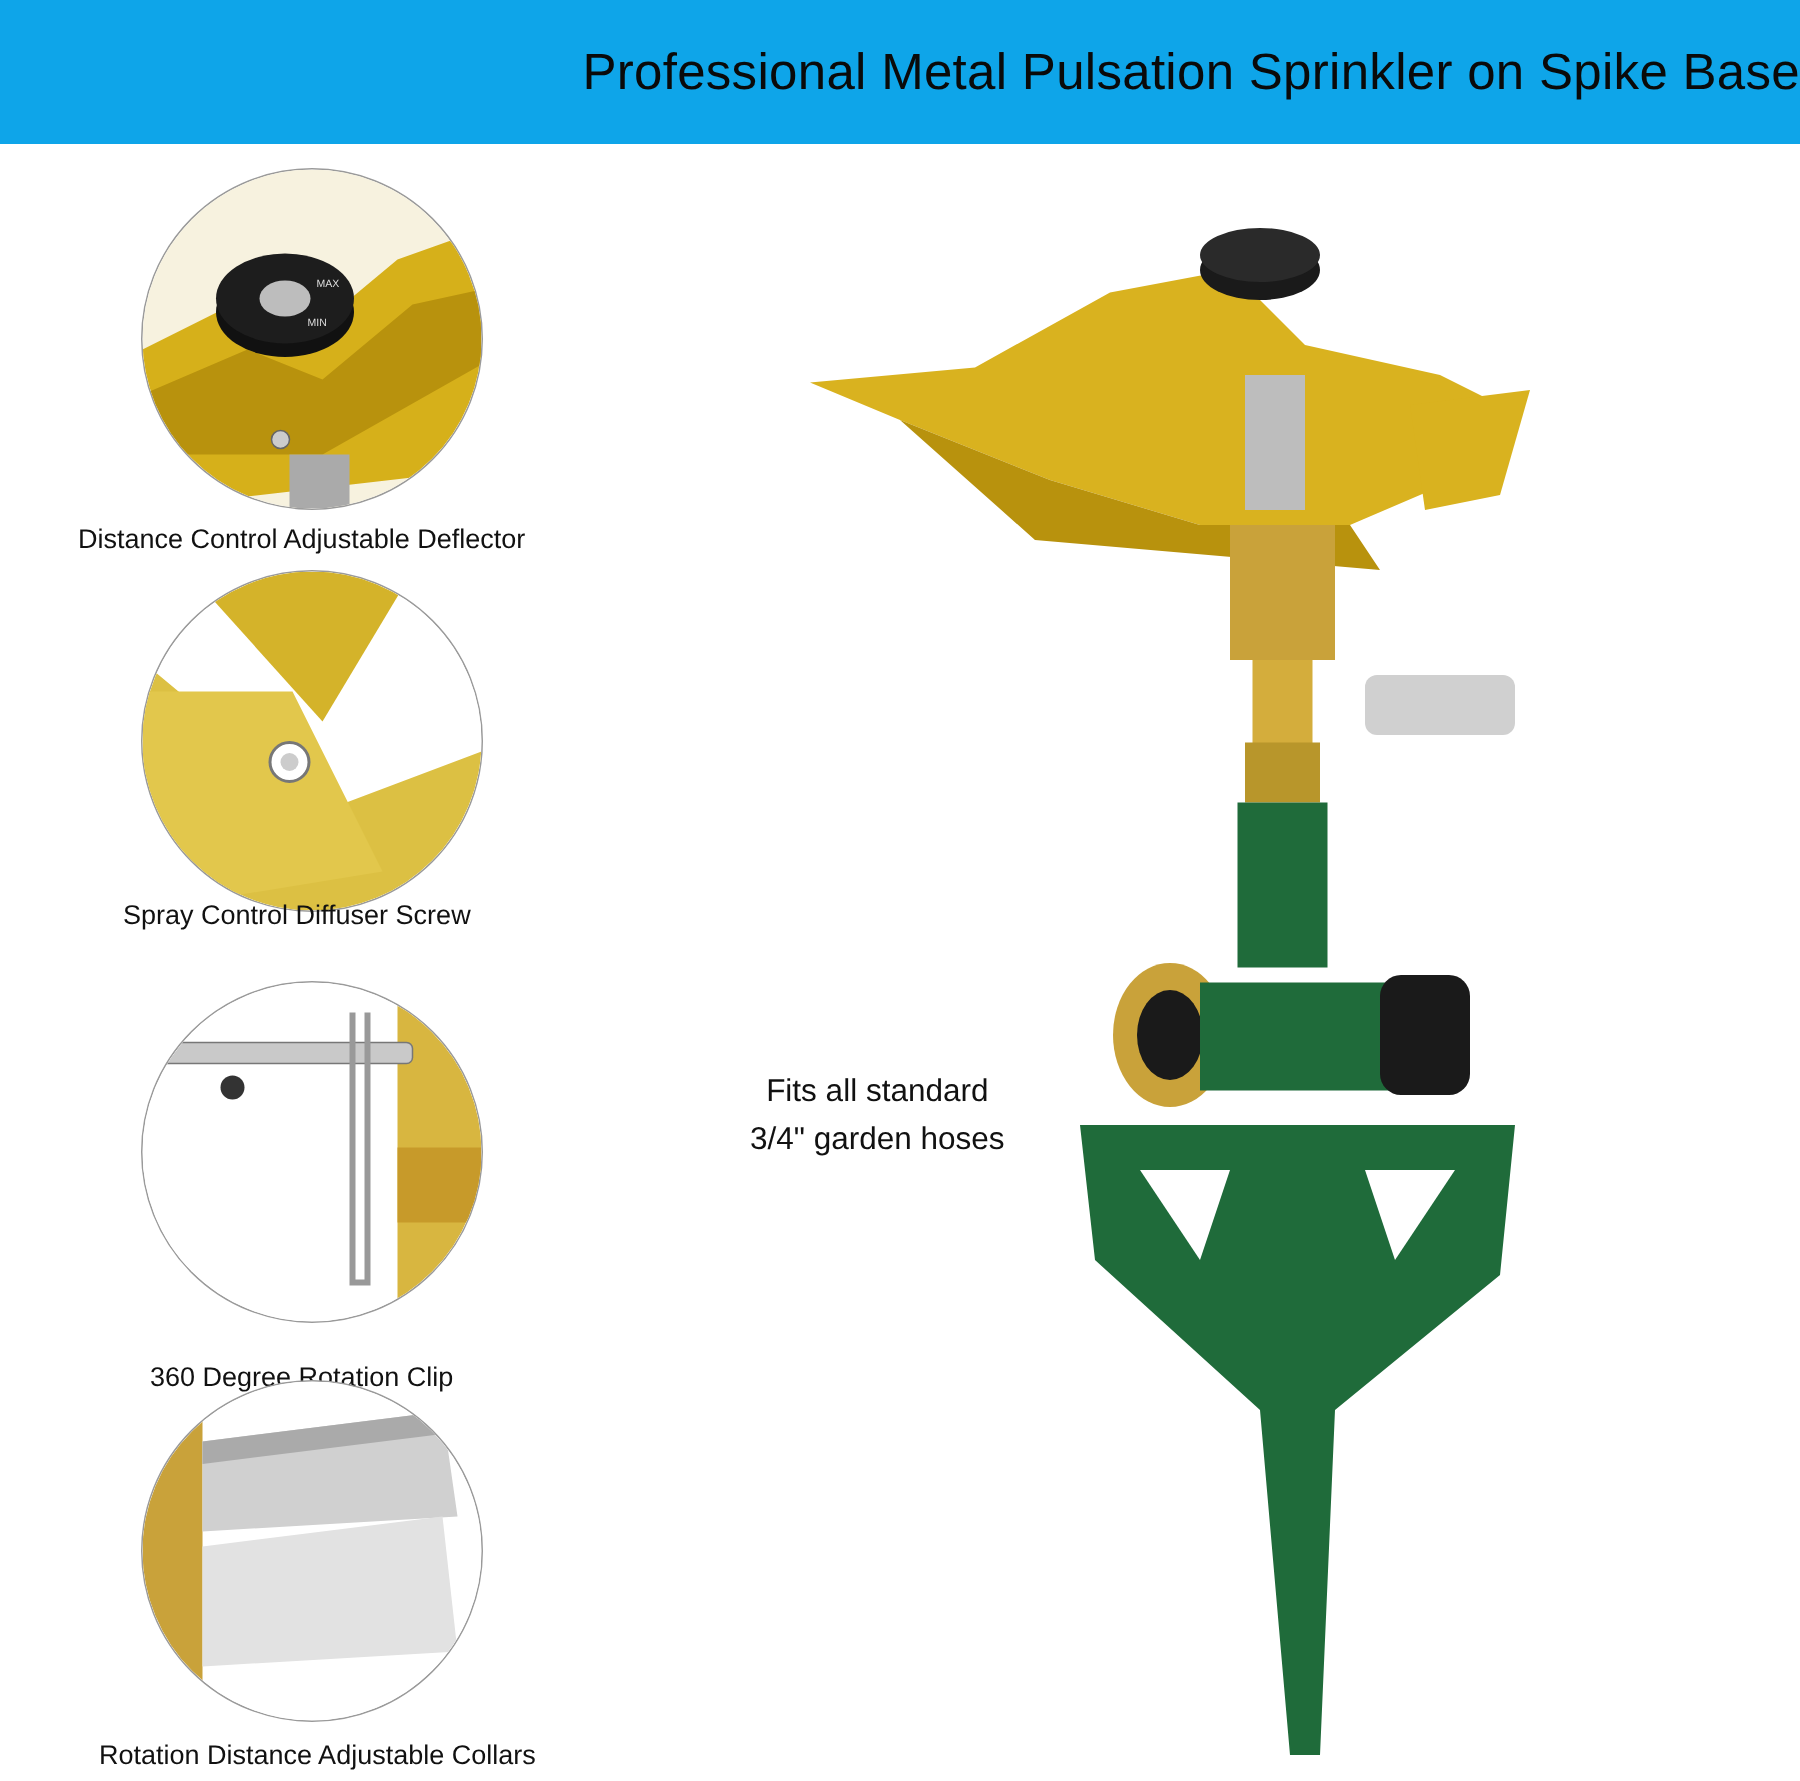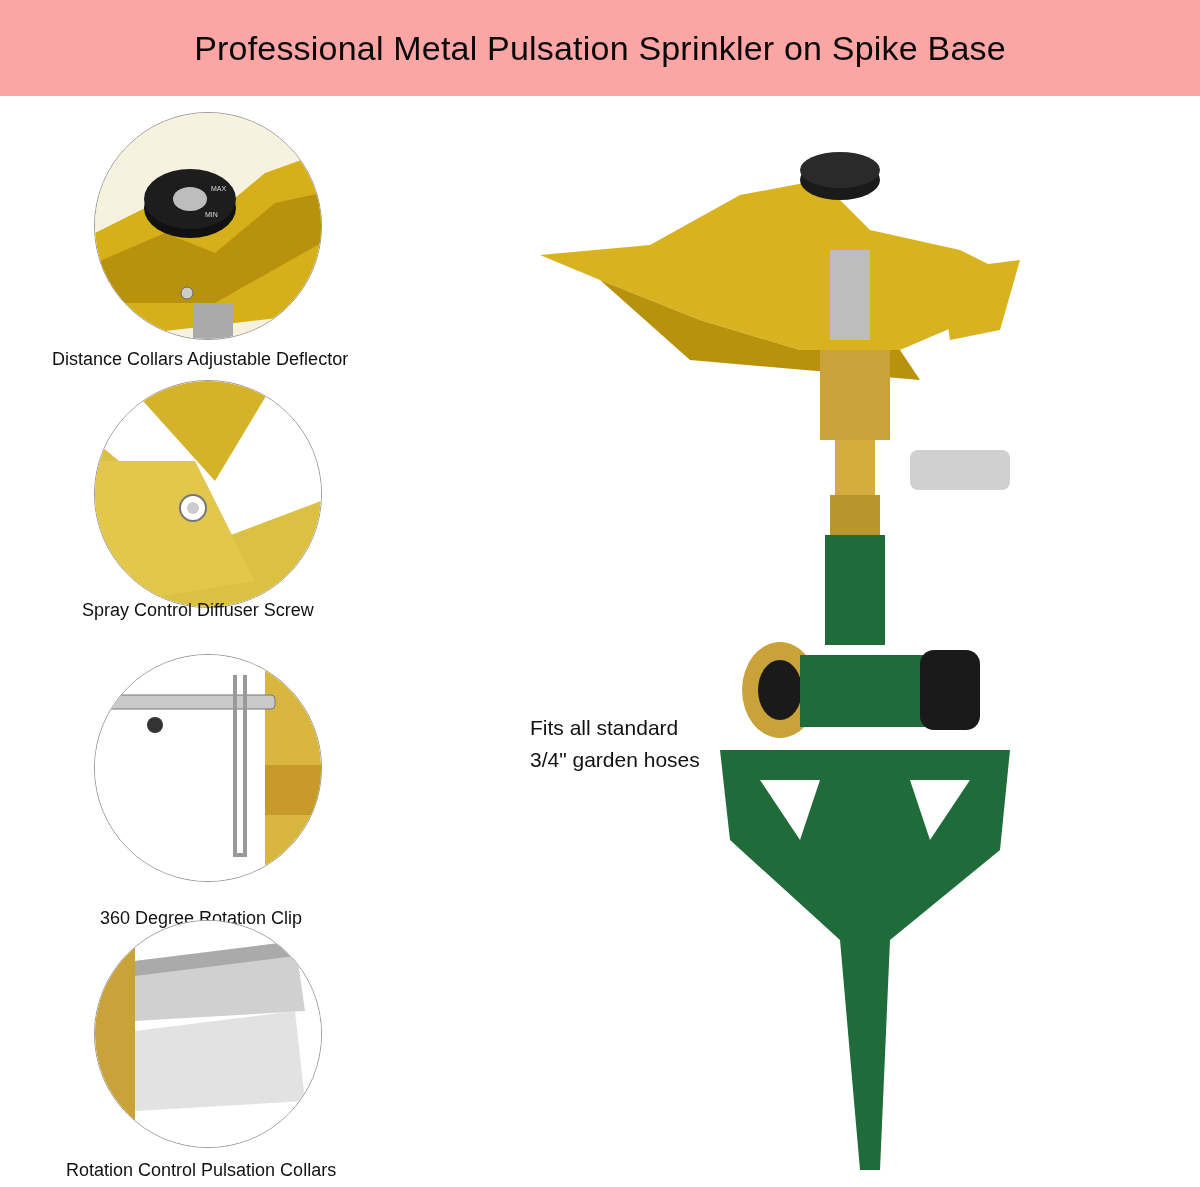--- a/index.html
+++ b/index.html
@@ -1,24 +1,24 @@
 <!DOCTYPE html>
 <html><head>
 <meta charset="utf-8">
 <style>
   html, body { margin: 0; padding: 0; }
   body { width: 1200px; height: 1187px; background: #ffffff; position: relative; overflow: hidden;
          font-family: "Liberation Sans", sans-serif; color: #111; }
-  .banner { position: absolute; left: 0; top: 0; width: 1200px; height: 96px; background: #fca5a5;
-            display: flex; align-items: center; justify-content: center; }
+  .banner { position: absolute; left: 0; top: 0; width: 1200px; height: 96px; background: #0ea5e9;
+            display: flex; align-items: center; justify-content: flex-end; }
   .banner h1 { margin: 0; font-size: 34px; font-weight: normal; letter-spacing: 0.2px; color: #0a0a0a; }
   .circle { position: absolute; left: 94px; width: 226px; height: 226px; border-radius: 50%;
             border: 1.5px solid #9a9a9a; overflow: hidden; background: #fff; }
   .caption { position: absolute; font-size: 18px; color: #111; white-space: nowrap; }
-  .fit-text { position: absolute; left: 530px; top: 712px; font-size: 21px; line-height: 32px; color: #111; }
+  .fit-text { position: absolute; left: 500px; top: 712px; font-size: 21px; line-height: 32px; color: #111; text-align: center; }
   .product { position: absolute; left: 540px; top: 150px; }
 </style>
 </head>
 <body>
 
 <div class="banner">
   <h1>Professional Metal Pulsation Sprinkler on Spike Base</h1>
 </div>
 
 <div class="circle" style="top:112px">
@@ -28,21 +28,21 @@
     <path d="M0 150 L70 120 L120 140 L180 90 L226 80 L226 130 L120 190 L0 190 Z" fill="#b8920d"></path>
     <ellipse cx="95" cy="95" rx="46" ry="30" fill="#111"></ellipse>
     <ellipse cx="95" cy="86" rx="46" ry="30" fill="#1d1d1d"></ellipse>
     <ellipse cx="95" cy="86" rx="17" ry="12" fill="#bdbdbd"></ellipse>
     <text x="116" y="78" font-size="7" fill="#ddd" font-family="Liberation Sans, sans-serif">MAX</text>
     <text x="110" y="104" font-size="7" fill="#ddd" font-family="Liberation Sans, sans-serif">MIN</text>
     <rect x="98" y="190" width="40" height="36" fill="#aaa"></rect>
     <circle cx="92" cy="180" r="6" fill="#ccc" stroke="#666"></circle>
   </svg>
 </div>
-<div class="caption" style="left:52px; top:349px">Distance Collars Adjustable Deflector</div>
+<div class="caption" style="left:52px; top:349px">Distance Control Adjustable Deflector</div>
 
 <div class="circle" style="top:380px">
   <svg width="226" height="226" viewBox="0 0 226 226">
     <rect width="226" height="226" fill="#ffffff"></rect>
     <path d="M0 60 L120 160 L226 120 L226 226 L0 226 Z" fill="#dcc043"></path>
     <path d="M30 0 L120 100 L180 0 Z" fill="#d4b32a"></path>
     <path d="M0 80 L100 80 L160 200 L0 226 Z" fill="#e2c74c"></path>
     <circle cx="98" cy="127" r="13" fill="#fff" stroke="#777" stroke-width="2"></circle>
     <circle cx="98" cy="127" r="6" fill="#ccc"></circle>
   </svg>
@@ -63,21 +63,21 @@
 
 <div class="circle" style="top:920px">
   <svg width="226" height="226" viewBox="0 0 226 226">
     <rect width="226" height="226" fill="#ffffff"></rect>
     <rect x="0" y="0" width="40" height="226" fill="#c9a23a"></rect>
     <path d="M40 40 L200 20 L210 90 L40 100 Z" fill="#d0d0d0"></path>
     <path d="M40 110 L200 90 L210 180 L40 190 Z" fill="#e2e2e2"></path>
     <path d="M40 40 L200 20 L200 35 L40 55 Z" fill="#aaaaaa"></path>
   </svg>
 </div>
-<div class="caption" style="left:66px; top:1160px">Rotation Control Pulsation Collars</div>
+<div class="caption" style="left:66px; top:1160px">Rotation Distance Adjustable Collars</div>
 
 <div class="product">
   <svg width="500" height="1030" viewBox="0 0 500 1030">
 
     <path d="M0 105 L110 95 L200 45 L280 30 L330 80 L420 100 L460 120 L430 170 L360 200 L260 200 L160 170 L60 130 Z" fill="#d9b21f"></path>
     <path d="M60 130 L160 170 L260 200 L360 200 L380 230 L150 210 Z" fill="#b8920d"></path>
     <ellipse cx="300" cy="30" rx="40" ry="20" fill="#1a1a1a"></ellipse>
     <ellipse cx="300" cy="20" rx="40" ry="18" fill="#2a2a2a"></ellipse>
     <rect x="290" y="100" width="40" height="90" fill="#bdbdbd"></rect>
     <path d="M400 120 L480 110 L460 180 L410 190 Z" fill="#d9b21f"></path>

